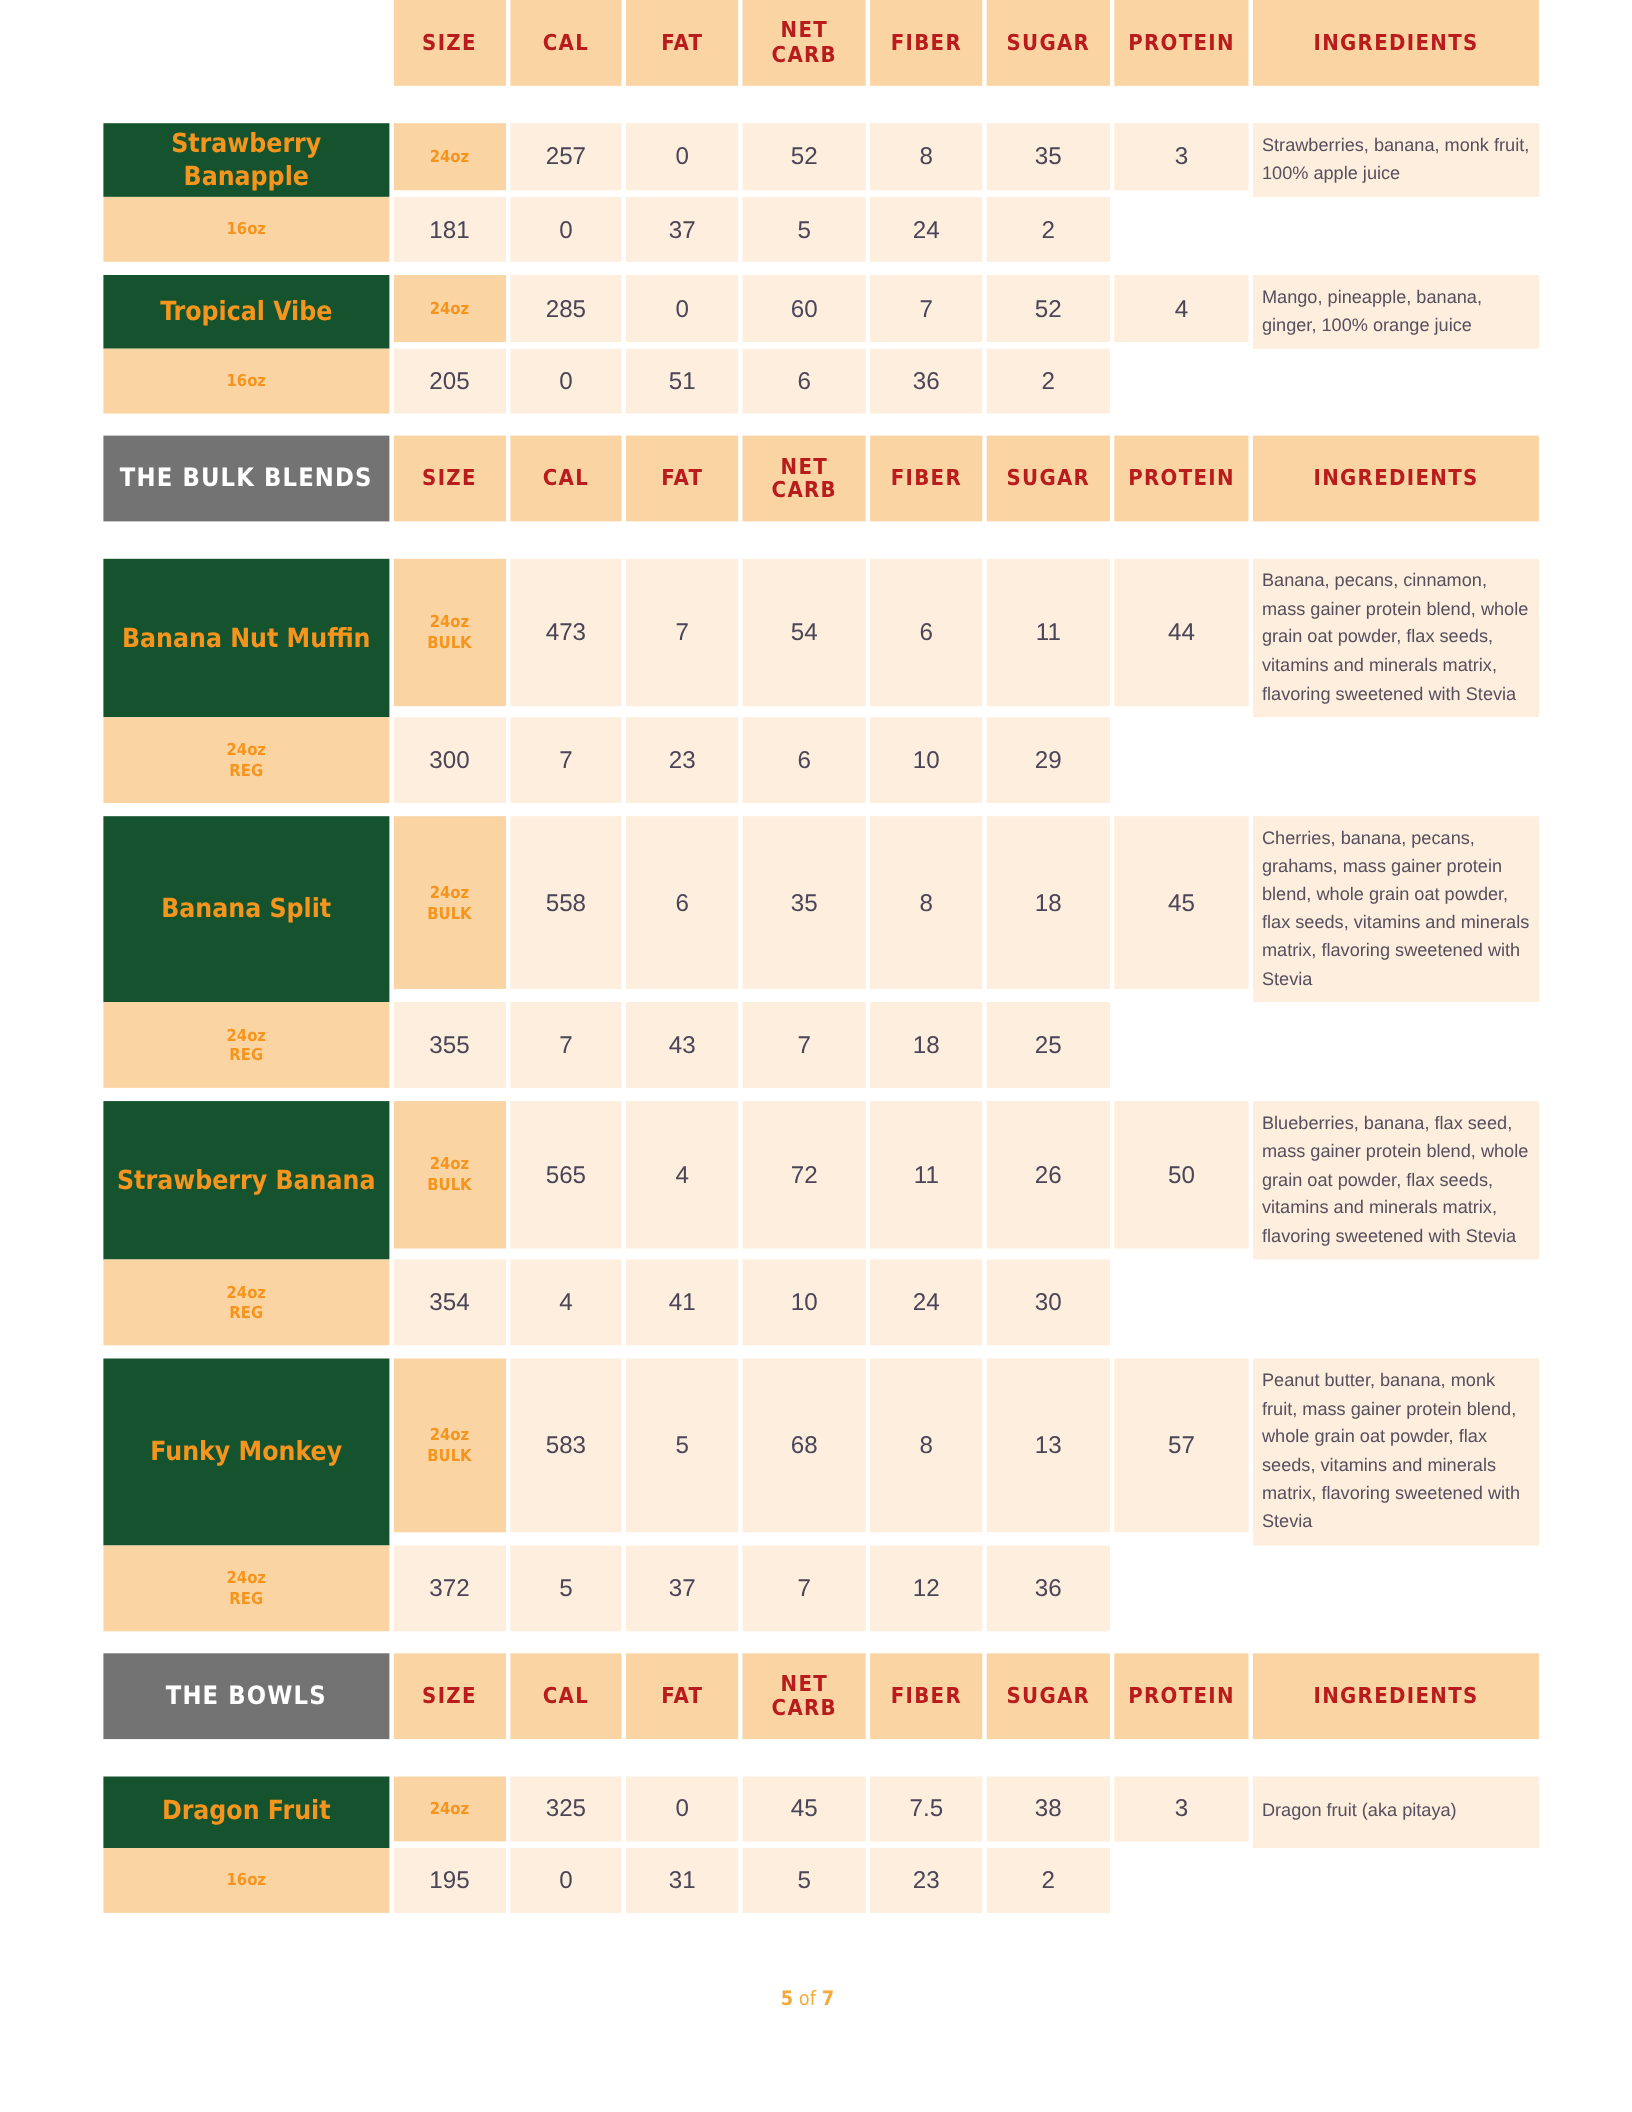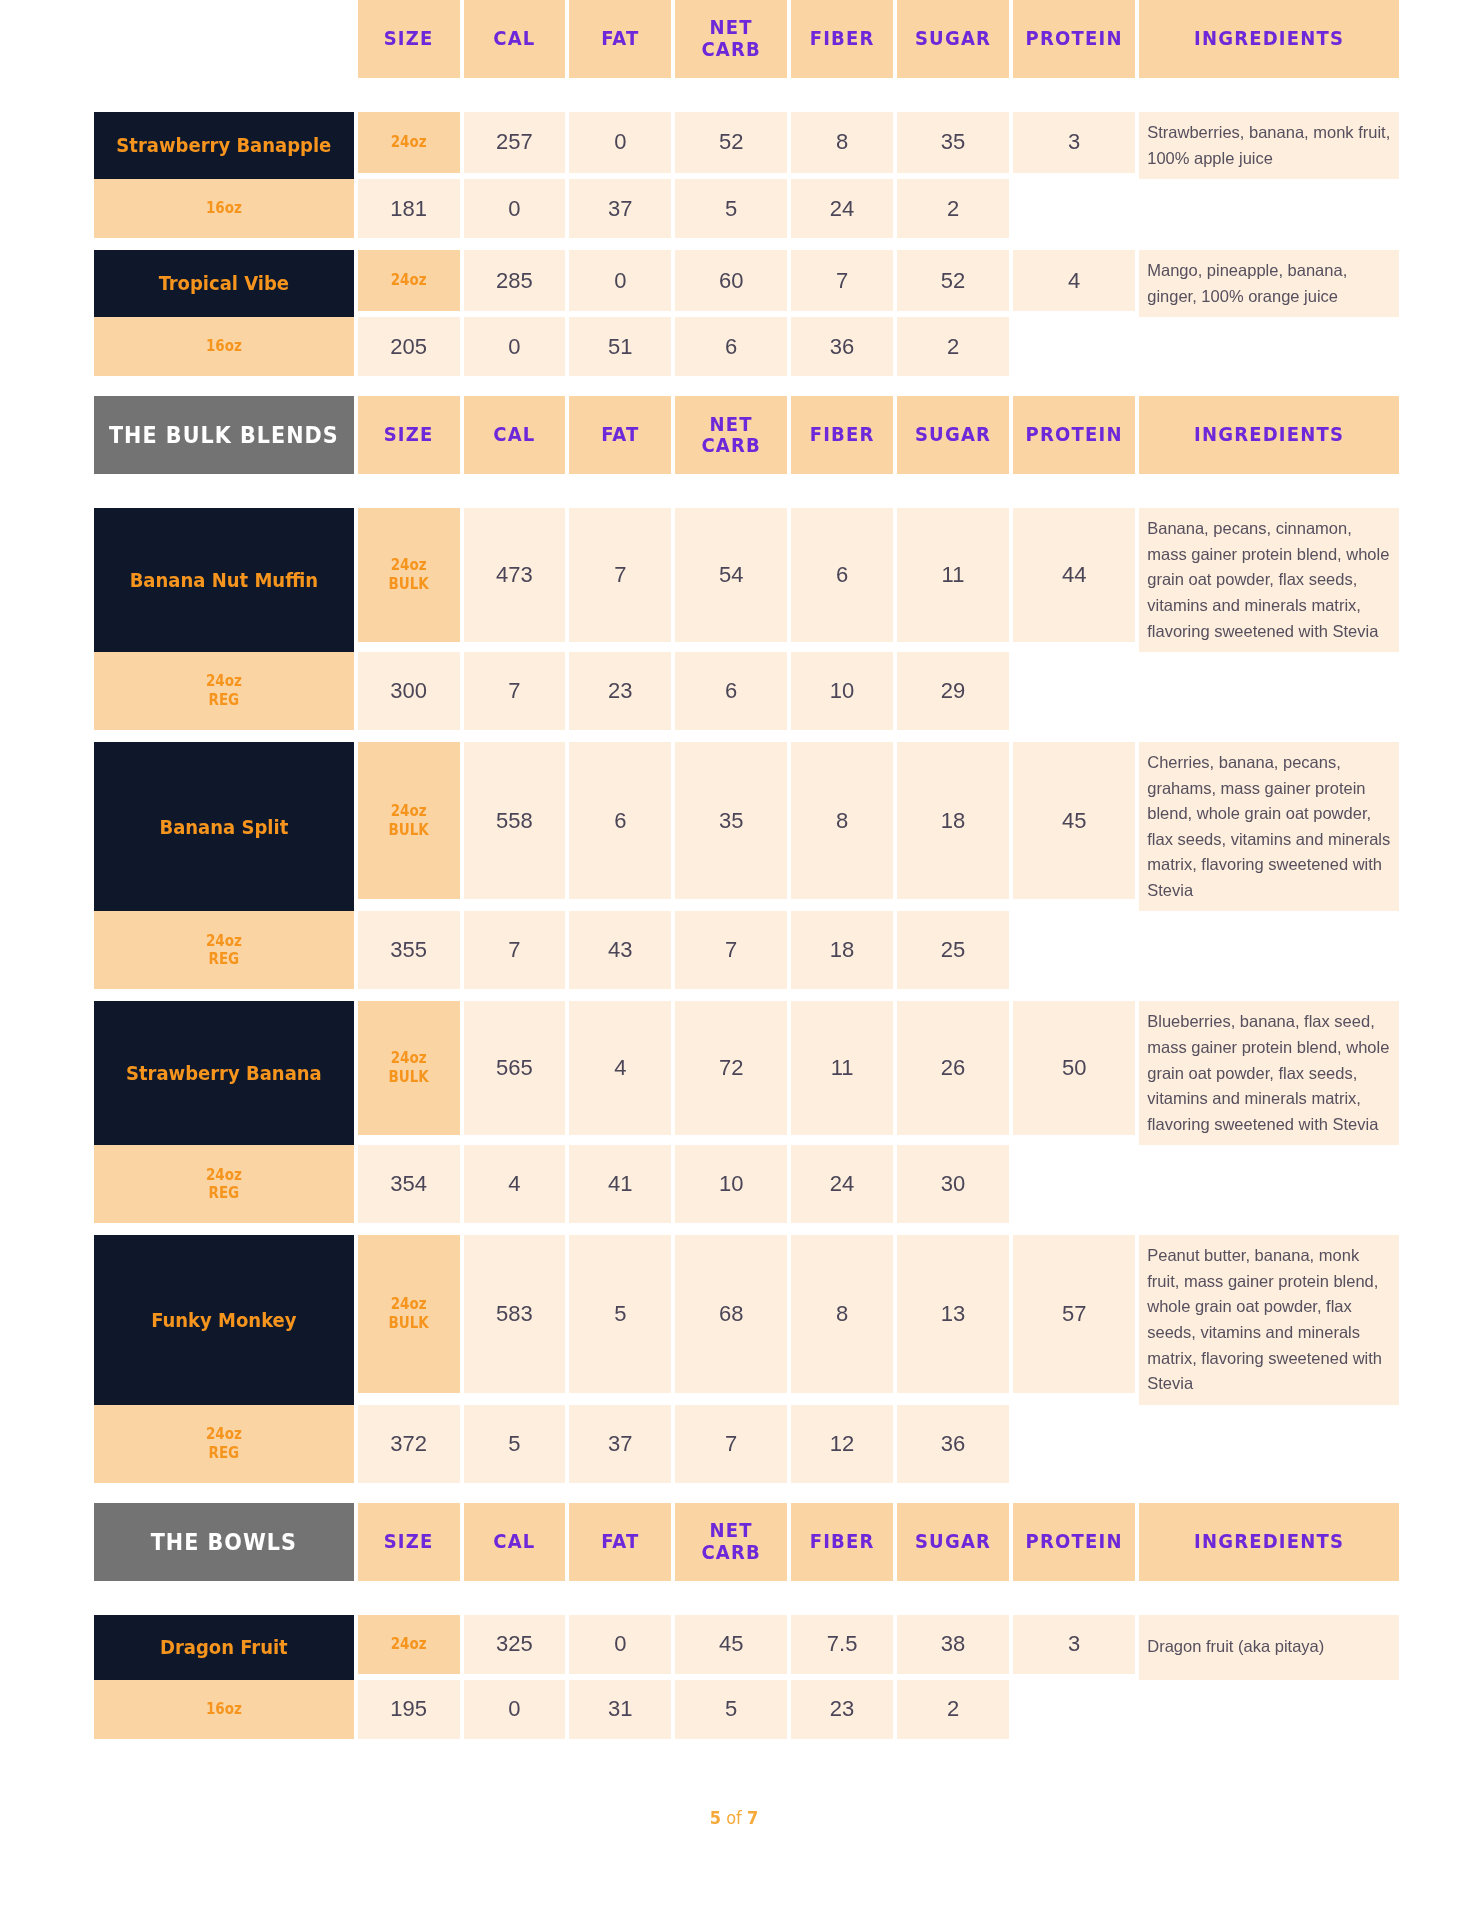--- a/index.html
+++ b/index.html
@@ -38,21 +38,21 @@
   col.c-fat    { width: 100px; }
   col.c-carb   { width: 110px; }
   col.c-fiber  { width: 100px; }
   col.c-sugar  { width: 110px; }
   col.c-protein{ width: 120px; }
   col.c-ing    { width: 255px; }
 
   
   .hdr-cell {
     background: #fbd4a4;
-    color: #6d28d9;
+    color: #b91c1c;
     font-weight: 700;
     font-size: 20px;
     letter-spacing: 0.06em;
     text-align: center;
     vertical-align: middle;
     height: 76px;
     line-height: 1.08;
     font-family: "DejaVu Sans", sans-serif;
     font-stretch: condensed;
   }
@@ -67,24 +67,24 @@
     letter-spacing: 0.045em;
     text-align: center;
     vertical-align: middle;
     height: 76px;
     font-family: "DejaVu Sans", sans-serif;
     font-stretch: condensed;
   }
 
   
   .name-cell {
-    background: #0f172a;
+    background: #14532d;
     color: #f6951e;
     font-weight: 700;
-    font-size: 20px;
+    font-size: 24px;
     text-align: center;
     vertical-align: middle;
     line-height: 1.22;
     font-family: "DejaVu Sans", sans-serif;
     font-stretch: condensed;
   }
   .size-cell {
     background: #fbd4a4;
     color: #f6951e;
     font-weight: 700;

